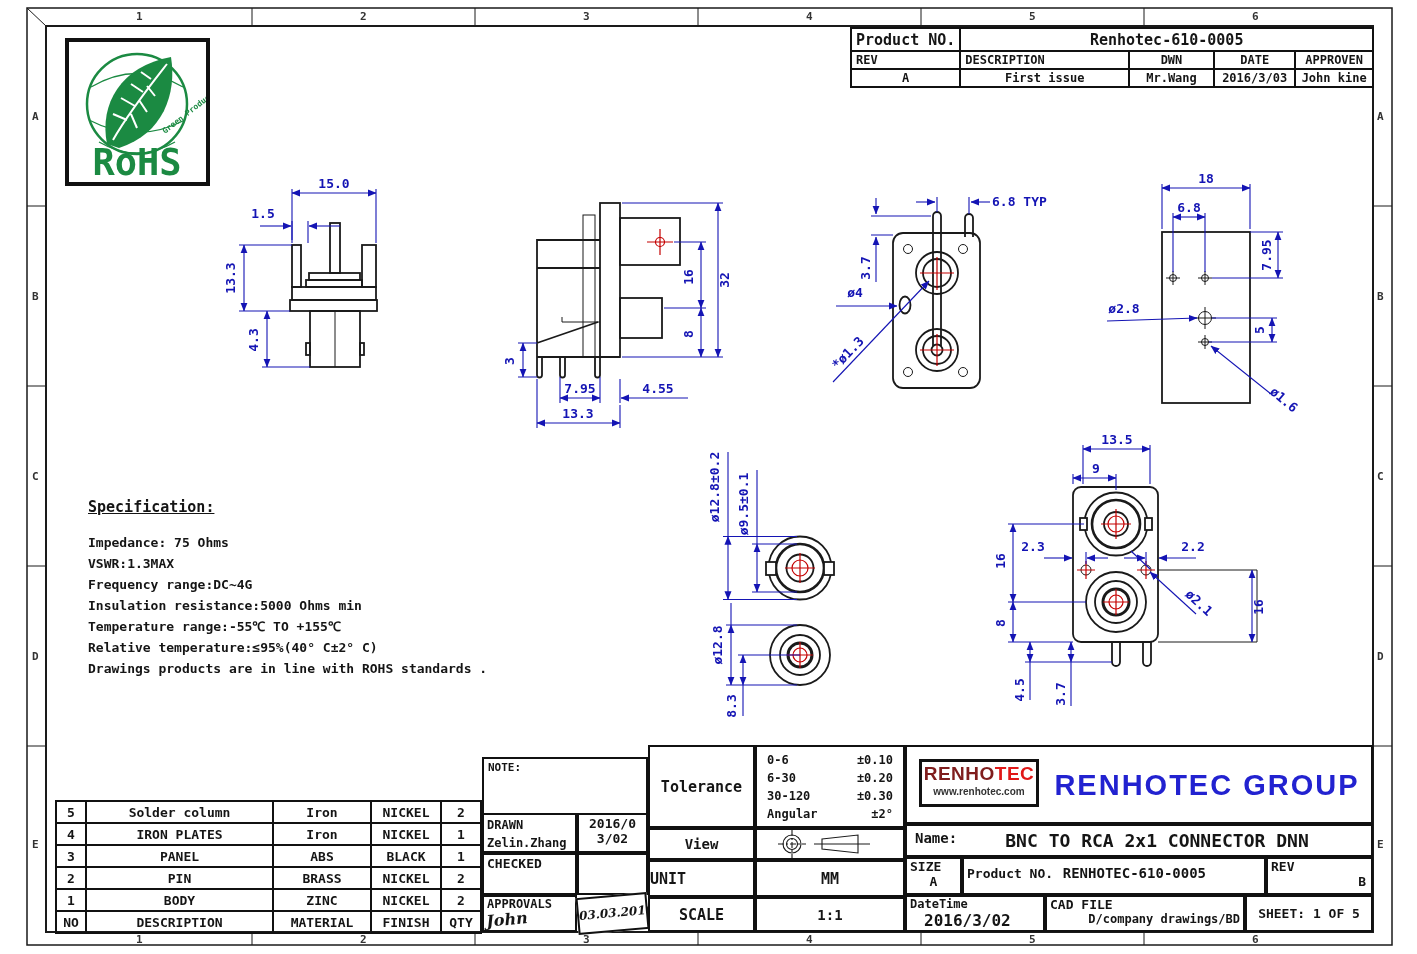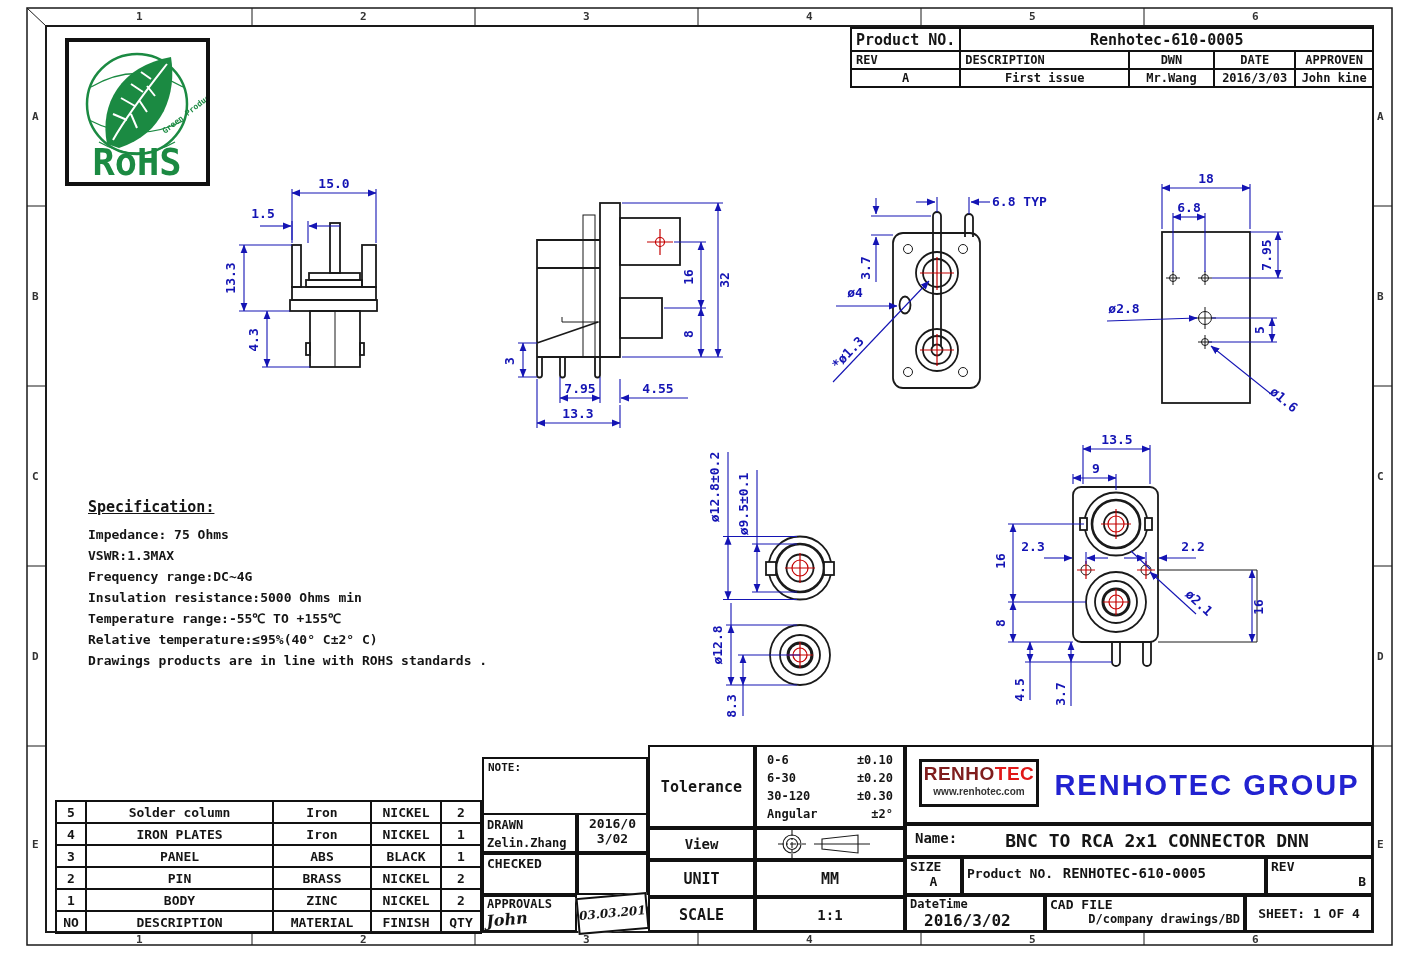--- a/index.html
+++ b/index.html
@@ -11,21 +11,21 @@
   .dt{fill:#1414b4;font-size:13px;text-anchor:middle}
   .frame-label{position:absolute;font-size:11px;font-weight:bold;color:#333;
                font-family:"DejaVu Sans Mono",monospace}
   
   .revtbl{position:absolute;left:850px;top:27px;width:524px;border-collapse:collapse;
           font-size:12px;font-weight:bold}
   .revtbl td{border:2px solid #111;padding:0 4px;white-space:nowrap;height:18px;text-align:center}
   .revtbl .big{font-size:15px;height:23px}
   
   .spec{position:absolute;left:88px;top:497px;font-size:13px;font-weight:bold;line-height:21px;white-space:nowrap}
-  .spec .title{font-size:15px;text-decoration:underline;margin-bottom:6px}
+  .spec .title{font-size:15px;text-decoration:underline;margin-bottom:14px}
   
   .bom{position:absolute;left:55px;top:800px;border-collapse:collapse;font-size:13px;font-weight:bold;table-layout:fixed}
   .bom td{border:2px solid #111;height:22px;text-align:center;overflow:hidden;white-space:nowrap}
   
   .tb{position:absolute;left:482px;top:745px;width:891px;height:187px;font-weight:bold}
   .cell{position:absolute;border:2px solid #111;background:#fff}
   .sig{font-family:"DejaVu Serif",serif;font-style:italic;font-weight:bold;transform:rotate(-5deg)}
   .blue-big{color:#2222d0;font-family:"Liberation Sans",sans-serif;font-weight:bold}
 </style>
 </head>
@@ -470,21 +470,21 @@
         <g stroke="#1a1a1a" stroke-width="1.1" fill="none">
           <circle cx="22" cy="14" r="9"></circle>
             <circle cx="22" cy="14" r="5.5"></circle>
           <path d="M8,14 H36 M22,0 V28" stroke-dasharray="6 2 2 2"></path>
           <path d="M52,9 L88,5 V23 L52,19 Z"></path>
           <path d="M44,14 H100"></path>
         </g>
       </svg>
     </div>
 
-    <div class="cell" style="left:166px;top:115px;width:107px;height:37px;font-size:15px;display:flex;align-items:center;justify-content:center">
+    <div class="cell" style="left:166px;top:115px;width:107px;height:37px;font-size:15px;display:flex;align-items:center;">
         <span>UNIT</span>
       </div>
     <div class="cell" style="left:273px;top:115px;width:150px;height:37px;font-size:15px;display:flex;align-items:center;justify-content:center">
         <span>MM</span>
       </div>
 
     <div class="cell" style="left:166px;top:152px;width:107px;height:35px;font-size:15px;display:flex;align-items:center;justify-content:center">
         <span>SCALE</span>
       </div>
     <div class="cell" style="left:273px;top:152px;width:150px;height:35px;font-size:14px;display:flex;align-items:center;justify-content:center">
@@ -518,17 +518,17 @@
     </div>
     <div class="cell" style="left:423px;top:150px;width:140px;height:37px;padding:0 3px">
       <div style="font-size:12px">DateTime</div>
       <div style="font-size:16px;padding-left:14px">2016/3/02</div>
     </div>
     <div class="cell" style="left:563px;top:150px;width:200px;height:37px;padding:0 3px">
       <div style="font-size:13px">CAD FILE</div>
       <div style="font-size:12px;text-align:right">D/company drawings/BD</div>
     </div>
     <div class="cell" style="left:763px;top:150px;width:128px;height:37px;font-size:13px;display:flex;align-items:center;justify-content:center">
-        <span>SHEET: 1 OF 4</span>
+        <span>SHEET: 1 OF 5</span>
       </div>
   </div>
 
 </div>
 
 </body></html>

